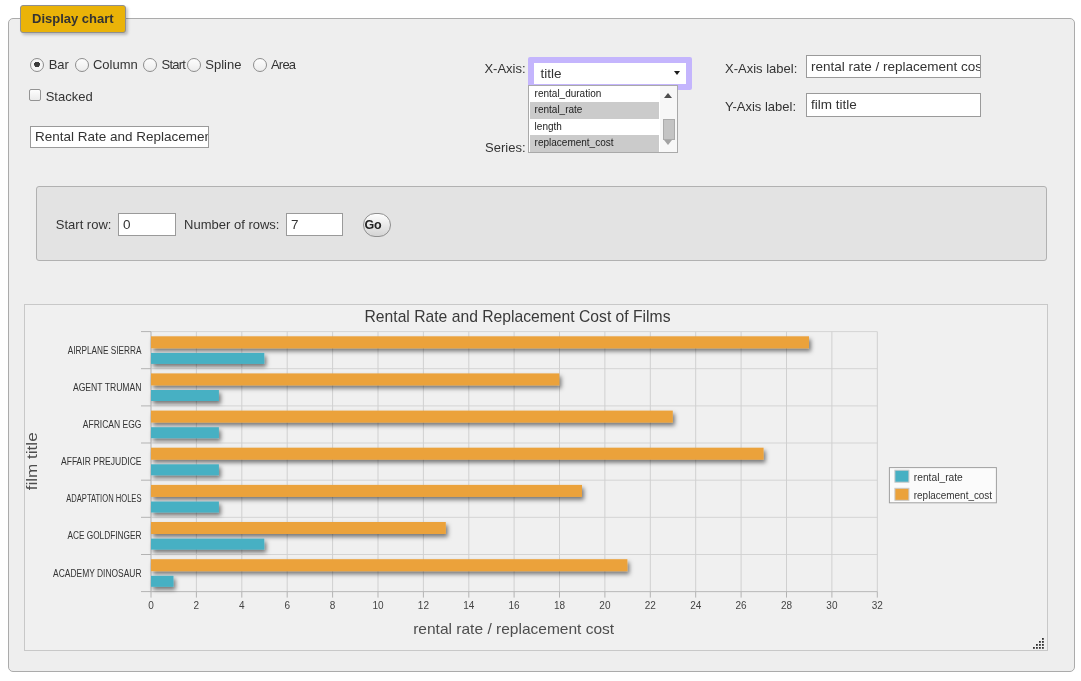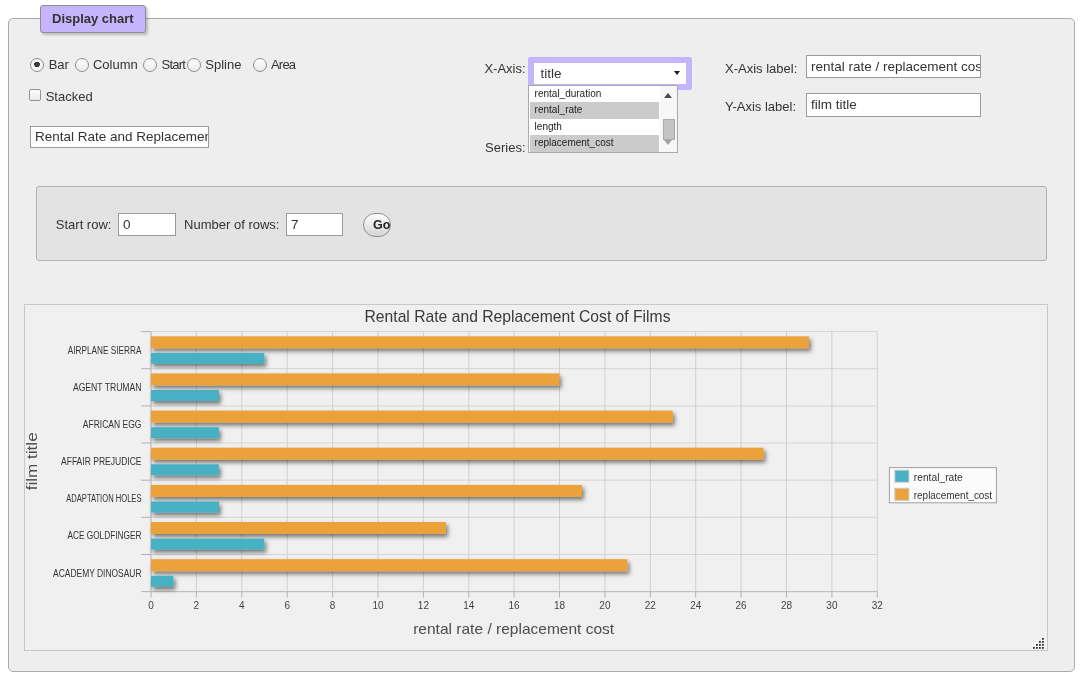--- a/index.html
+++ b/index.html
@@ -6,21 +6,21 @@
 .lbl { position:absolute; font-size:13px; line-height:13px; color:#333; white-space:nowrap; }
 .inp { position:absolute; background:#fff; border:1px solid #9a9a9a; font-size:13.5px; color:#333;
        padding:0 0 0 4px; white-space:nowrap; overflow:hidden; }
 .radio { position:absolute; width:12px; height:12px; border-radius:50%;
          border:1px solid #8d8d8d; background:radial-gradient(circle at 50% 45%, #3c3c3c 0 2.7px, #f5f5f5 2.8px); }
 .r-off { background:linear-gradient(#fdfdfd,#ececec); }
 .rlab { position:absolute; font-size:13px; line-height:13px; color:#333; }
 </style></head><body>
 <div id="page">
   <div style="position:absolute;left:8px;top:18px;width:1065px;height:652px;background:#eeeeee;border:1px solid #ababab;border-radius:5px;"></div>
-  <div style="position:absolute;left:40px;top:5px;height:26px;line-height:26px;padding:0 11px;background:#c4b5fd;border:1px solid #8f8f8f;border-radius:3px;box-shadow:2px 2px 3px rgba(0,0,0,0.22);font-size:13px;font-weight:bold;color:#333;">Display chart</div>
+  <div style="position:absolute;left:20px;top:5px;height:26px;line-height:26px;padding:0 11px;background:#eab308;border:1px solid #8f8f8f;border-radius:3px;box-shadow:2px 2px 3px rgba(0,0,0,0.22);font-size:13px;font-weight:bold;color:#333;">Display chart</div>
 
   <span class="radio" style="left:30.0px;top:57.5px;"></span>
   <span class="rlab" style="left:48.7px;top:58.3px;">Bar</span>
   <span class="radio r-off" style="left:74.6px;top:57.5px;"></span>
   <span class="rlab" style="left:92.9px;top:58.3px;">Column</span>
   <span class="radio r-off" style="left:143.2px;top:57.5px;"></span>
   <span class="rlab" style="left:161.6px;top:58.3px;letter-spacing:-0.8px;">Start</span>
   <span class="radio r-off" style="left:187.2px;top:57.5px;"></span>
   <span class="rlab" style="left:205.3px;top:58.3px;">Spline</span>
   <span class="radio r-off" style="left:253.1px;top:57.5px;"></span>
@@ -53,21 +53,21 @@
   <div class="lbl" style="left:725px;top:62.1px;">X-Axis label:</div>
   <div class="inp" style="left:805.9px;top:54.6px;width:169px;height:21.8px;line-height:21.8px;">rental rate / replacement cost</div>
   <div class="lbl" style="left:725px;top:100.4px;">Y-Axis label:</div>
   <div class="inp" style="left:805.9px;top:92.9px;width:169px;height:21.8px;line-height:21.8px;">film title</div>
 
   <div style="position:absolute;left:36px;top:185.6px;width:1009px;height:73px;background:#e3e3e3;border:1px solid #b1b1b1;border-radius:3px;"></div>
   <div class="lbl" style="left:55.8px;top:218.4px;">Start row:</div>
   <div class="inp" style="left:118px;top:213px;width:52px;height:21.2px;line-height:21.2px;">0</div>
   <div class="lbl" style="left:184.1px;top:218.4px;">Number of rows:</div>
   <div class="inp" style="left:286.1px;top:213px;width:51px;height:21.2px;line-height:21.2px;">7</div>
-  <div style="position:absolute;left:363.4px;top:212.5px;width:26px;height:22px;background:linear-gradient(#fefefe,#d4d4d4);border:1px solid #8f8f8f;border-radius:12px;text-align:right;line-height:22px;font-size:12.5px;font-weight:bold;color:#222;">Go</div>
+  <div style="position:absolute;left:363.4px;top:212.5px;width:26px;height:22px;background:linear-gradient(#fefefe,#d4d4d4);border:1px solid #8f8f8f;border-radius:12px;text-align:left;line-height:22px;font-size:12.5px;font-weight:bold;color:#222;">Go</div>
 
   <div style="position:absolute;left:24px;top:304px;width:1022px;height:345px;background:#f0f0f0;border:1px solid #c8c8c8;">
 <svg width="1022" height="345" viewBox="0 0 1022 345" style="position:absolute;left:0;top:0;font-family:'Liberation Sans',sans-serif;">
 <defs>
           <filter id="bsh" x="-30%" y="-80%" width="160%" height="300%">
             <feDropShadow dx="2" dy="3" stdDeviation="2" flood-color="#000" flood-opacity="0.5"></feDropShadow>
           </filter>
         </defs>
 <text x="492.5" y="17.3" text-anchor="middle" font-size="17" fill="#3a3a3a" textLength="306" lengthAdjust="spacingAndGlyphs">Rental Rate and Replacement Cost of Films</text>
 <line x1="126" y1="26.6" x2="852.3" y2="26.6" stroke="#d4d4d4" stroke-width="1"></line>

